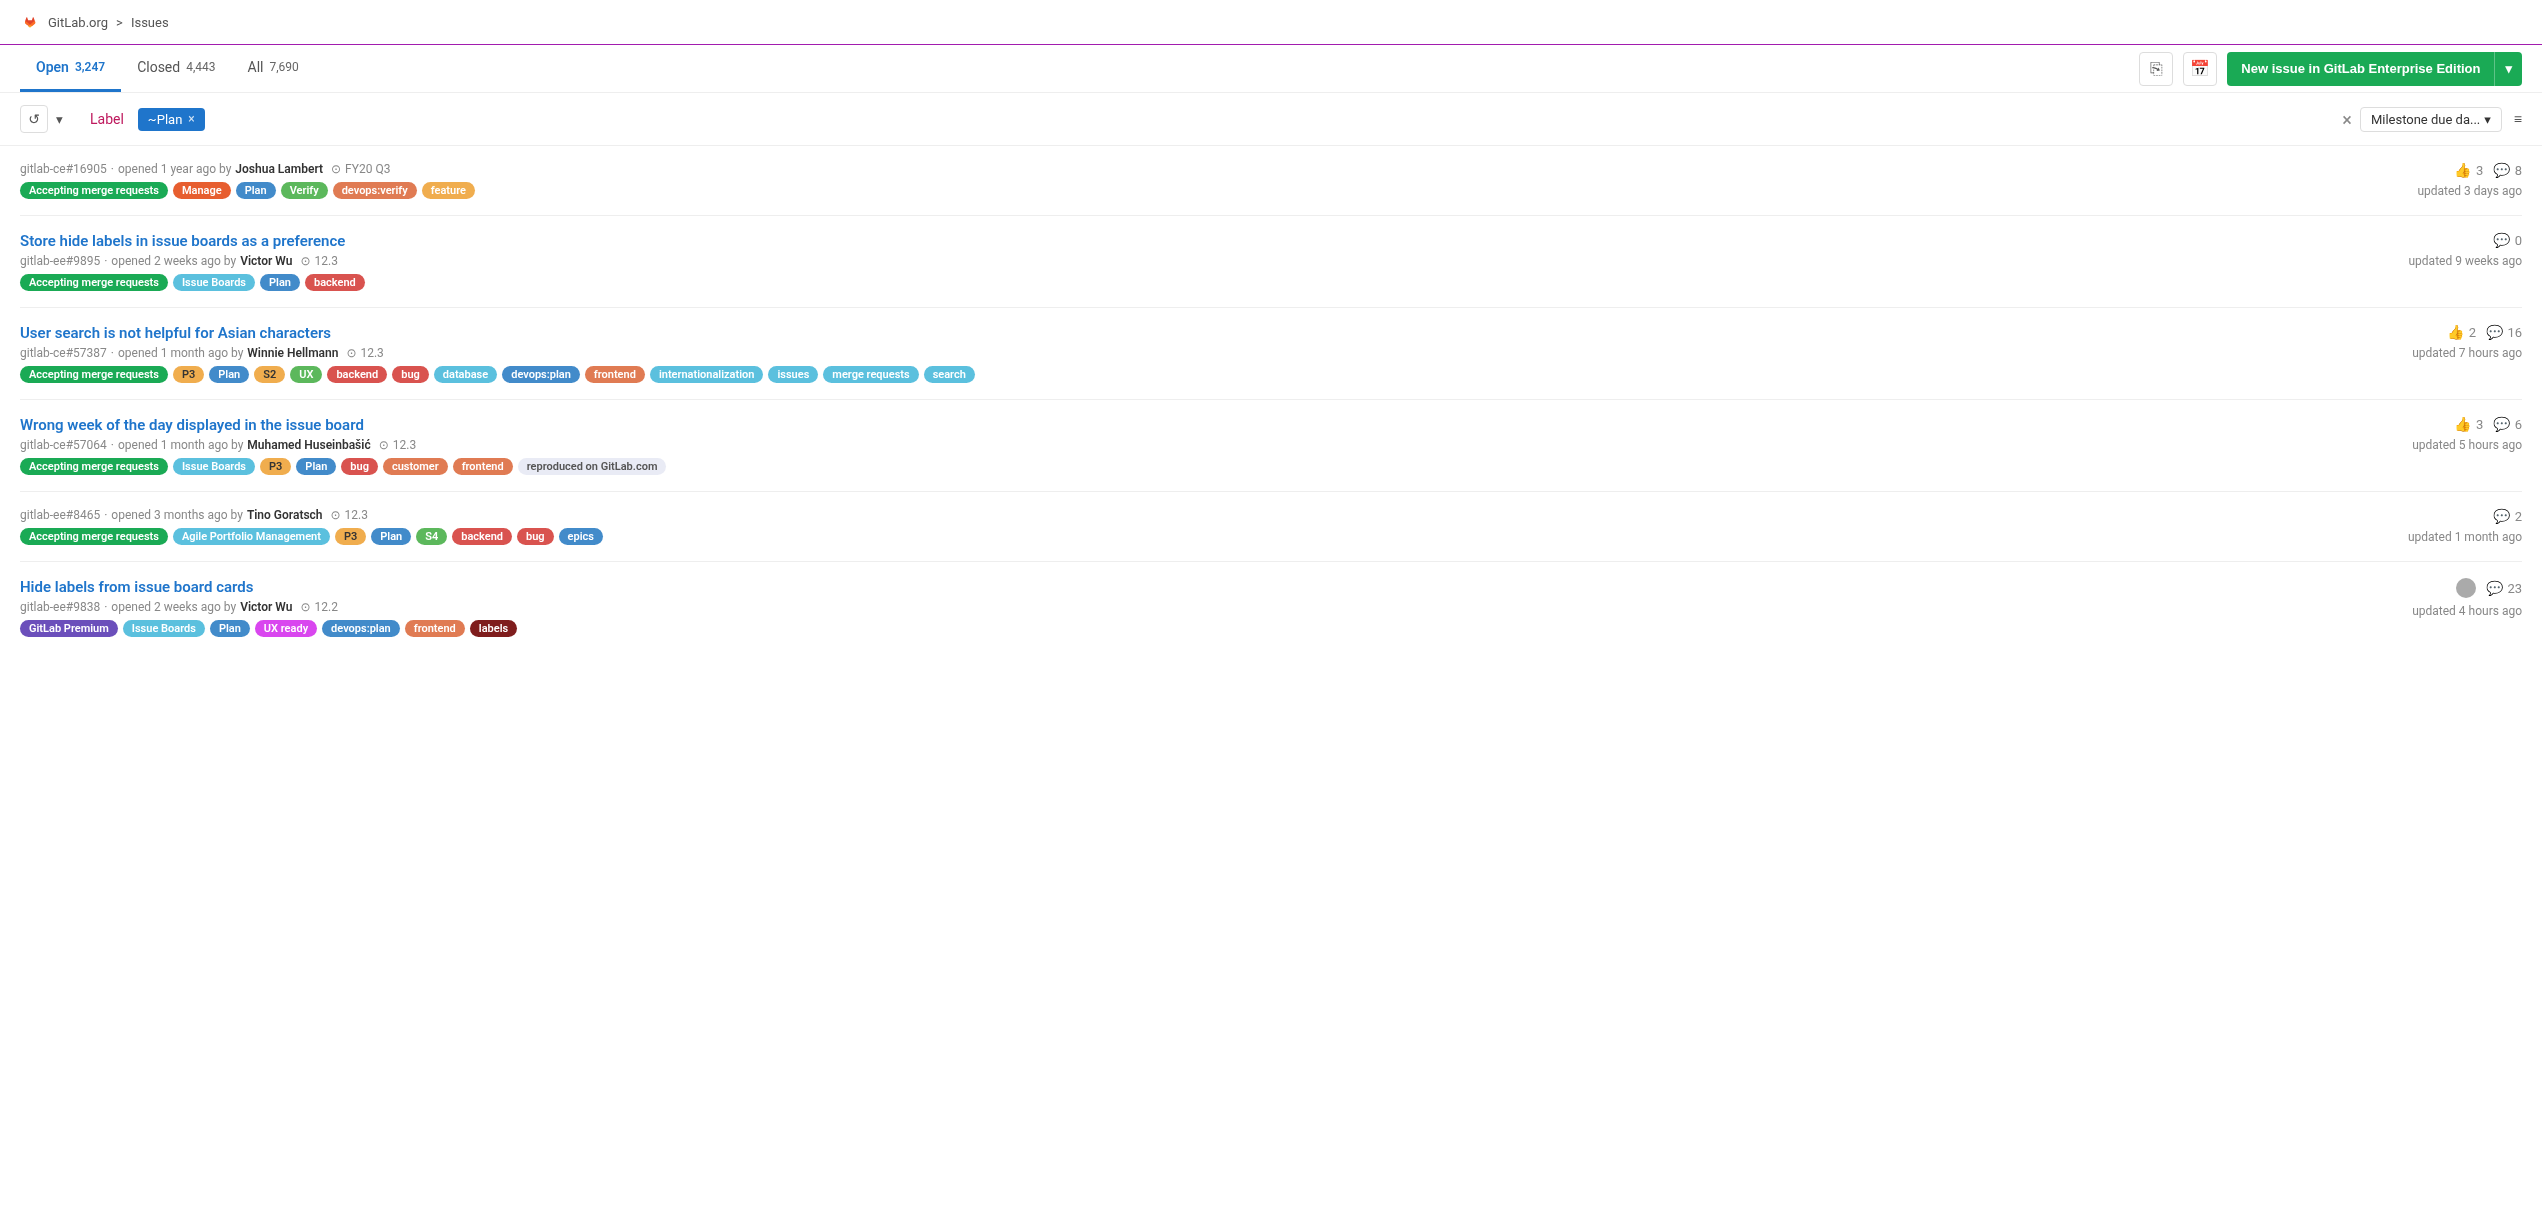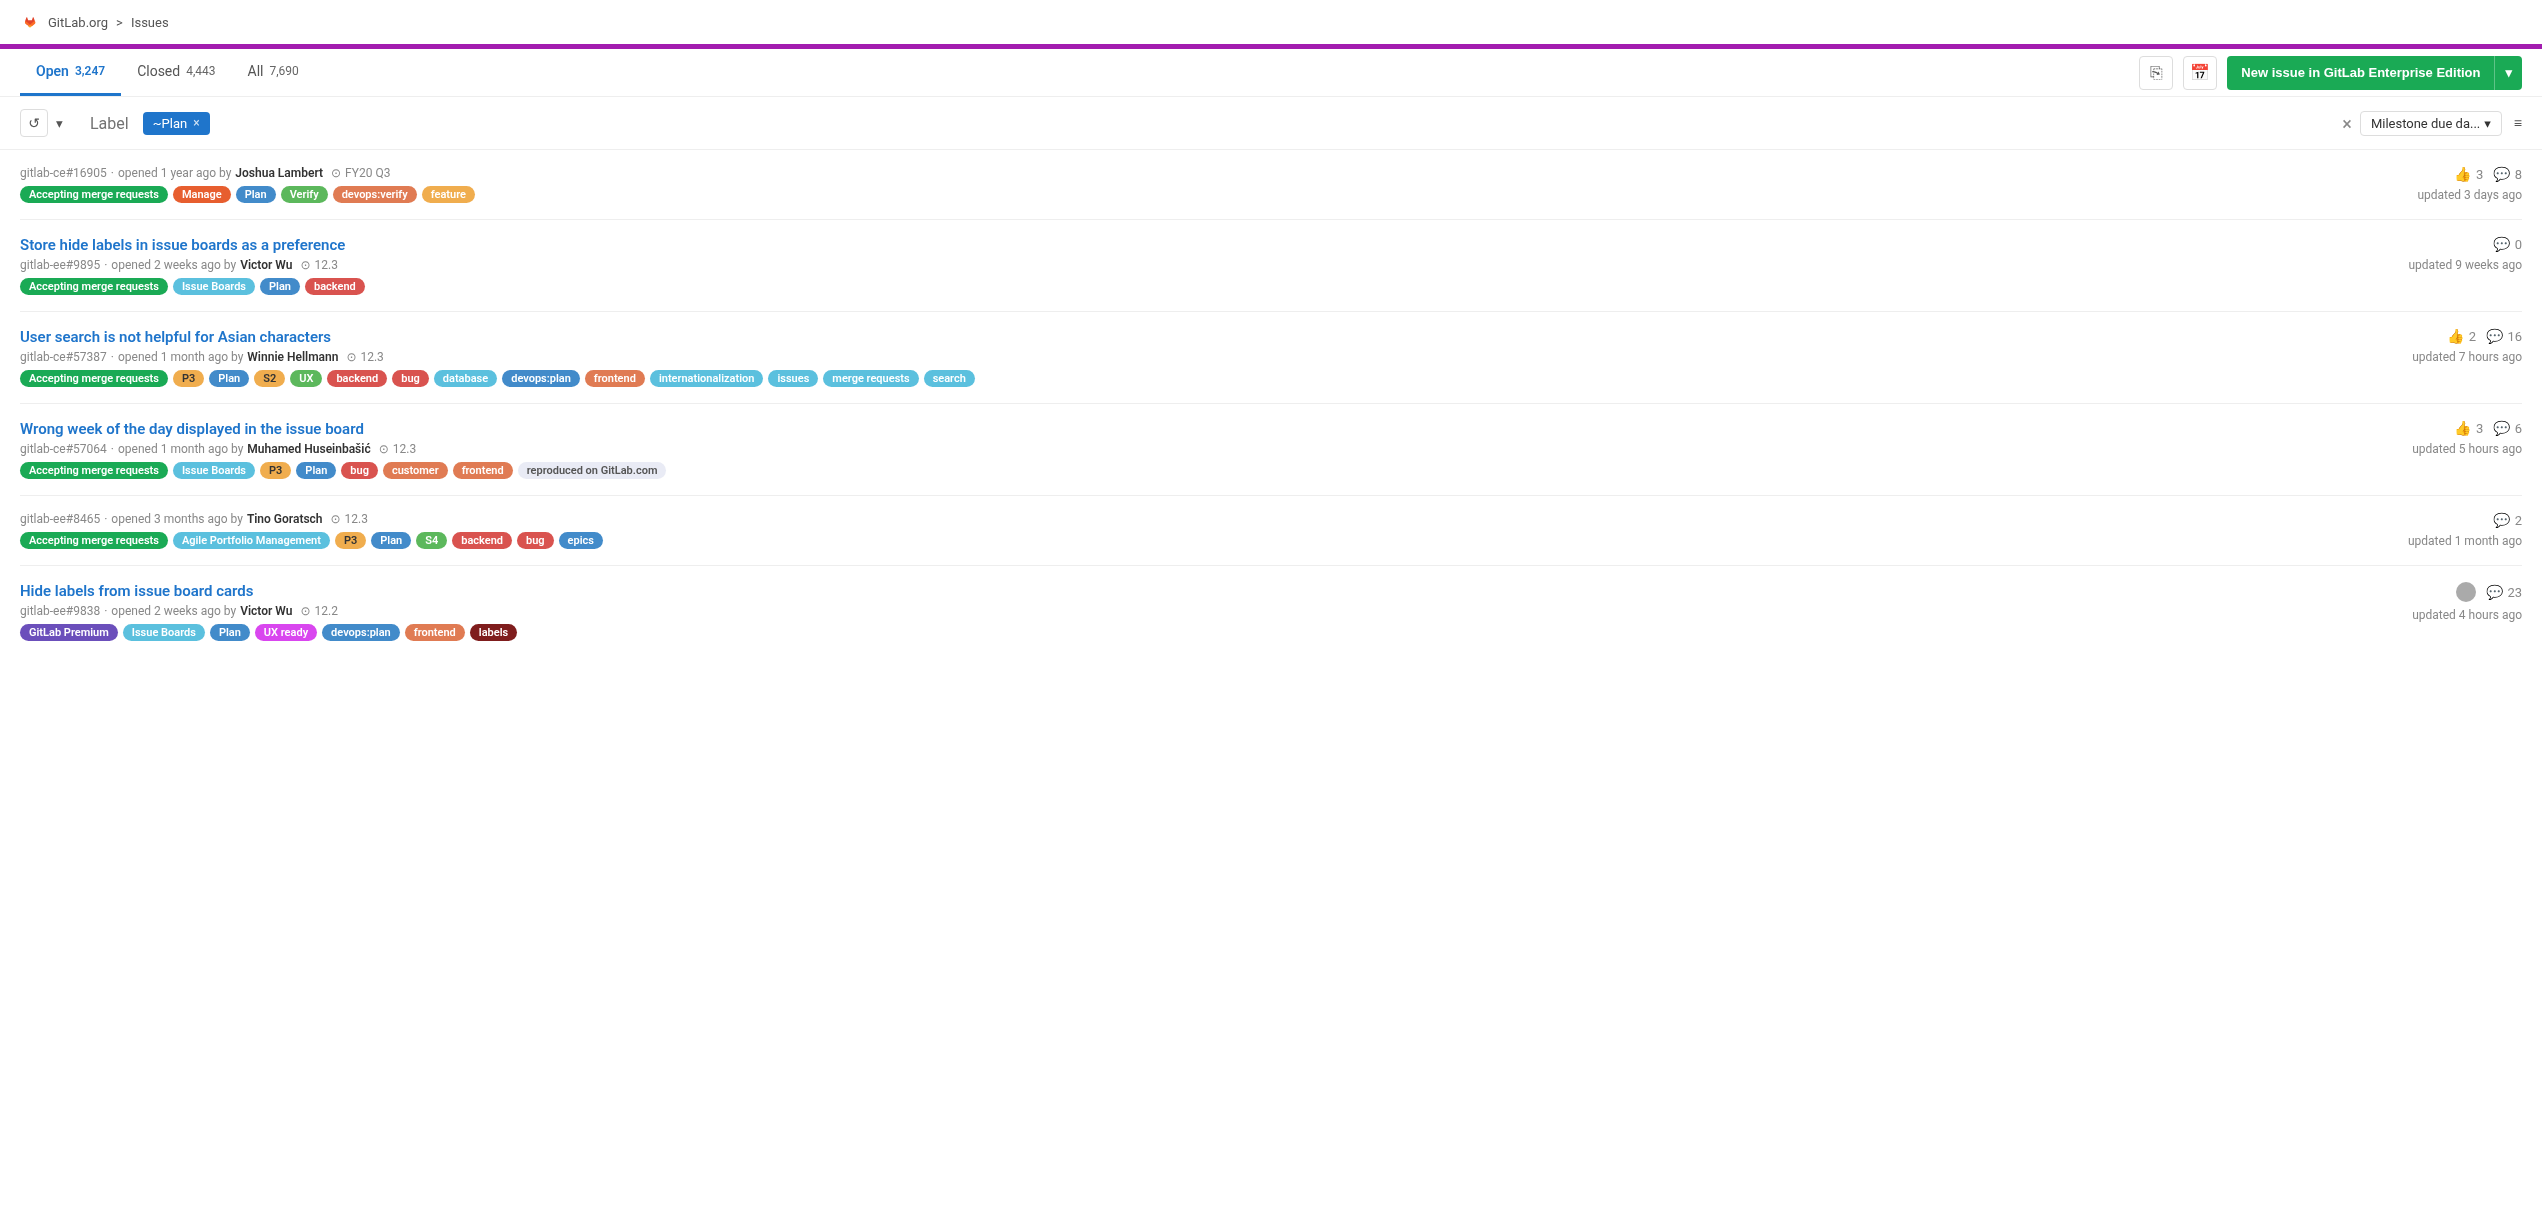--- a/index.html
+++ b/index.html
@@ -1,35 +1,35 @@
 <!DOCTYPE html>
 <html><head>
   <meta charset="utf-8">
   <style>
     * { box-sizing: border-box; margin: 0; padding: 0; }
     body { font-family: -apple-system, BlinkMacSystemFont, 'Segoe UI', Roboto, sans-serif; font-size: 14px; color: #333; background: #fff; }
     
-    .breadcrumb { display: flex; align-items: center; gap: 8px; padding: 12px 20px; font-size: 13px; color: #555; border-bottom: 5px solid #a21caf; }
+    .breadcrumb { display: flex; align-items: center; gap: 8px; padding: 12px 20px; font-size: 13px; color: #555; border-bottom: 1px solid #a21caf; }
     .breadcrumb a { color: #555; text-decoration: none; }
 
     .tabs-row { display: flex; align-items: center; padding: 0 20px; border-bottom: 1px solid #eee; gap: 0; }
     .tab { padding: 14px 16px; font-size: 14px; color: #555; cursor: pointer; border-bottom: 3px solid transparent; display: flex; align-items: center; gap: 6px; text-decoration: none; }
     .tab.active { color: #1f75cb; border-bottom: 3px solid #1f75cb; font-weight: 600; }
     .tab .count { font-size: 12px; color: #666; }
     .tab.active .count { color: #1f75cb; }
     .tabs-actions { margin-left: auto; display: flex; align-items: center; gap: 10px; }
     .icon-btn { width: 34px; height: 34px; border: 1px solid #ddd; border-radius: 4px; background: #fff; cursor: pointer; display: flex; align-items: center; justify-content: center; font-size: 16px; color: #555; }
     .new-issue-btn { display: flex; align-items: center; background: #1aaa55; color: #fff; border: none; border-radius: 4px; cursor: pointer; font-size: 13px; font-weight: 600; height: 34px; }
     .new-issue-btn .main-part { padding: 0 14px; height: 100%; display: flex; align-items: center; border-right: 1px solid rgba(255,255,255,0.3); }
     .new-issue-btn .arrow-part { padding: 0 10px; height: 100%; display: flex; align-items: center; }
 
     .filter-row { display: flex; align-items: center; padding: 12px 20px; gap: 8px; border-bottom: 1px solid #eee; }
     .filter-reset { width: 28px; height: 28px; border: 1px solid #ddd; border-radius: 4px; background: #fff; cursor: pointer; display: flex; align-items: center; justify-content: center; color: #555; font-size: 14px; }
     .filter-chevron { width: 20px; height: 28px; border: none; background: transparent; cursor: pointer; color: #555; display: flex; align-items: center; }
-    .filter-label-text { font-size: 16px; color: #737373; padding: 0 6px; }
+    .filter-label-text { font-size: 14px; color: #be185d; padding: 0 6px; }
     .filter-tag { display: flex; align-items: center; background: #1f75cb; color: #fff; border-radius: 4px; padding: 4px 10px; font-size: 13px; gap: 6px; }
     .filter-tag .x { cursor: pointer; font-size: 12px; opacity: 0.8; }
     .filter-clear { margin-left: auto; color: #555; font-size: 18px; cursor: pointer; }
     .filter-sort { display: flex; align-items: center; gap: 4px; border: 1px solid #ddd; border-radius: 4px; padding: 4px 10px; font-size: 13px; cursor: pointer; background: #fff; }
     .filter-sort-icon { font-size: 14px; color: #555; margin-left: 4px; cursor: pointer; }
 
     .issues-list { padding: 0 20px; }
     .issue-item { padding: 16px 0; border-bottom: 1px solid #eee; }
     .issue-item:last-child { border-bottom: none; }
     .issue-main { display: flex; align-items: flex-start; justify-content: space-between; gap: 16px; }

